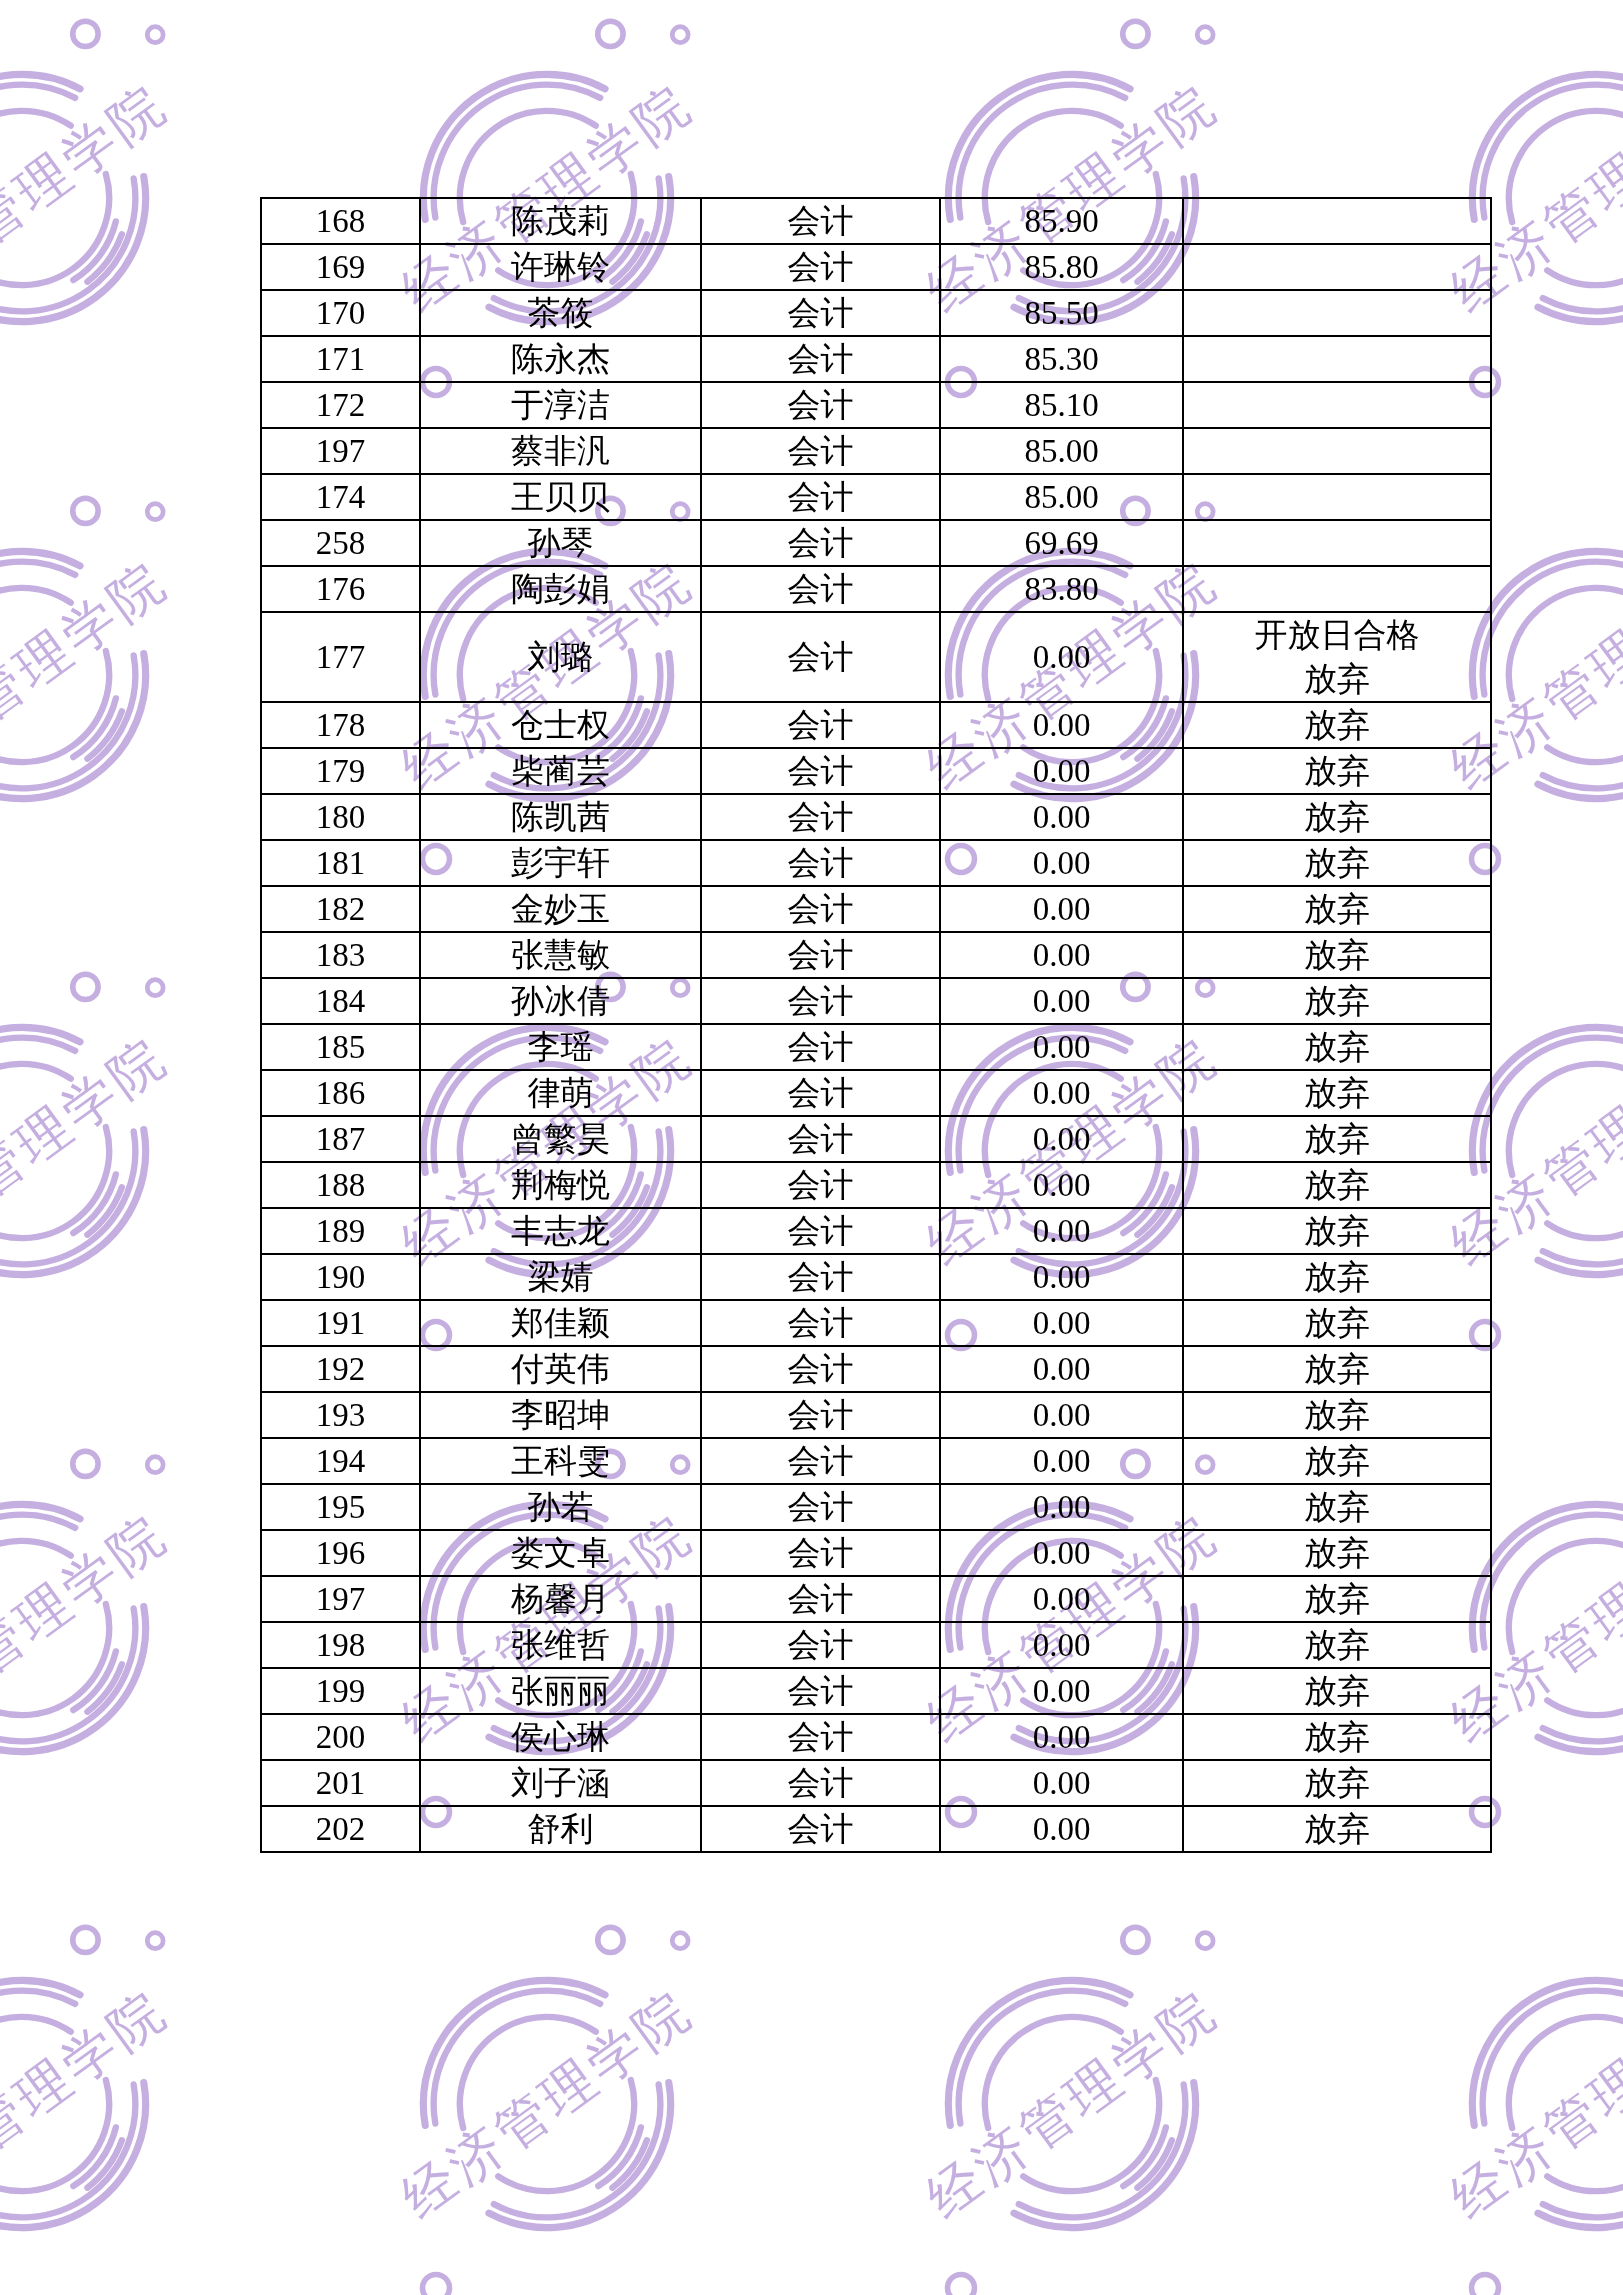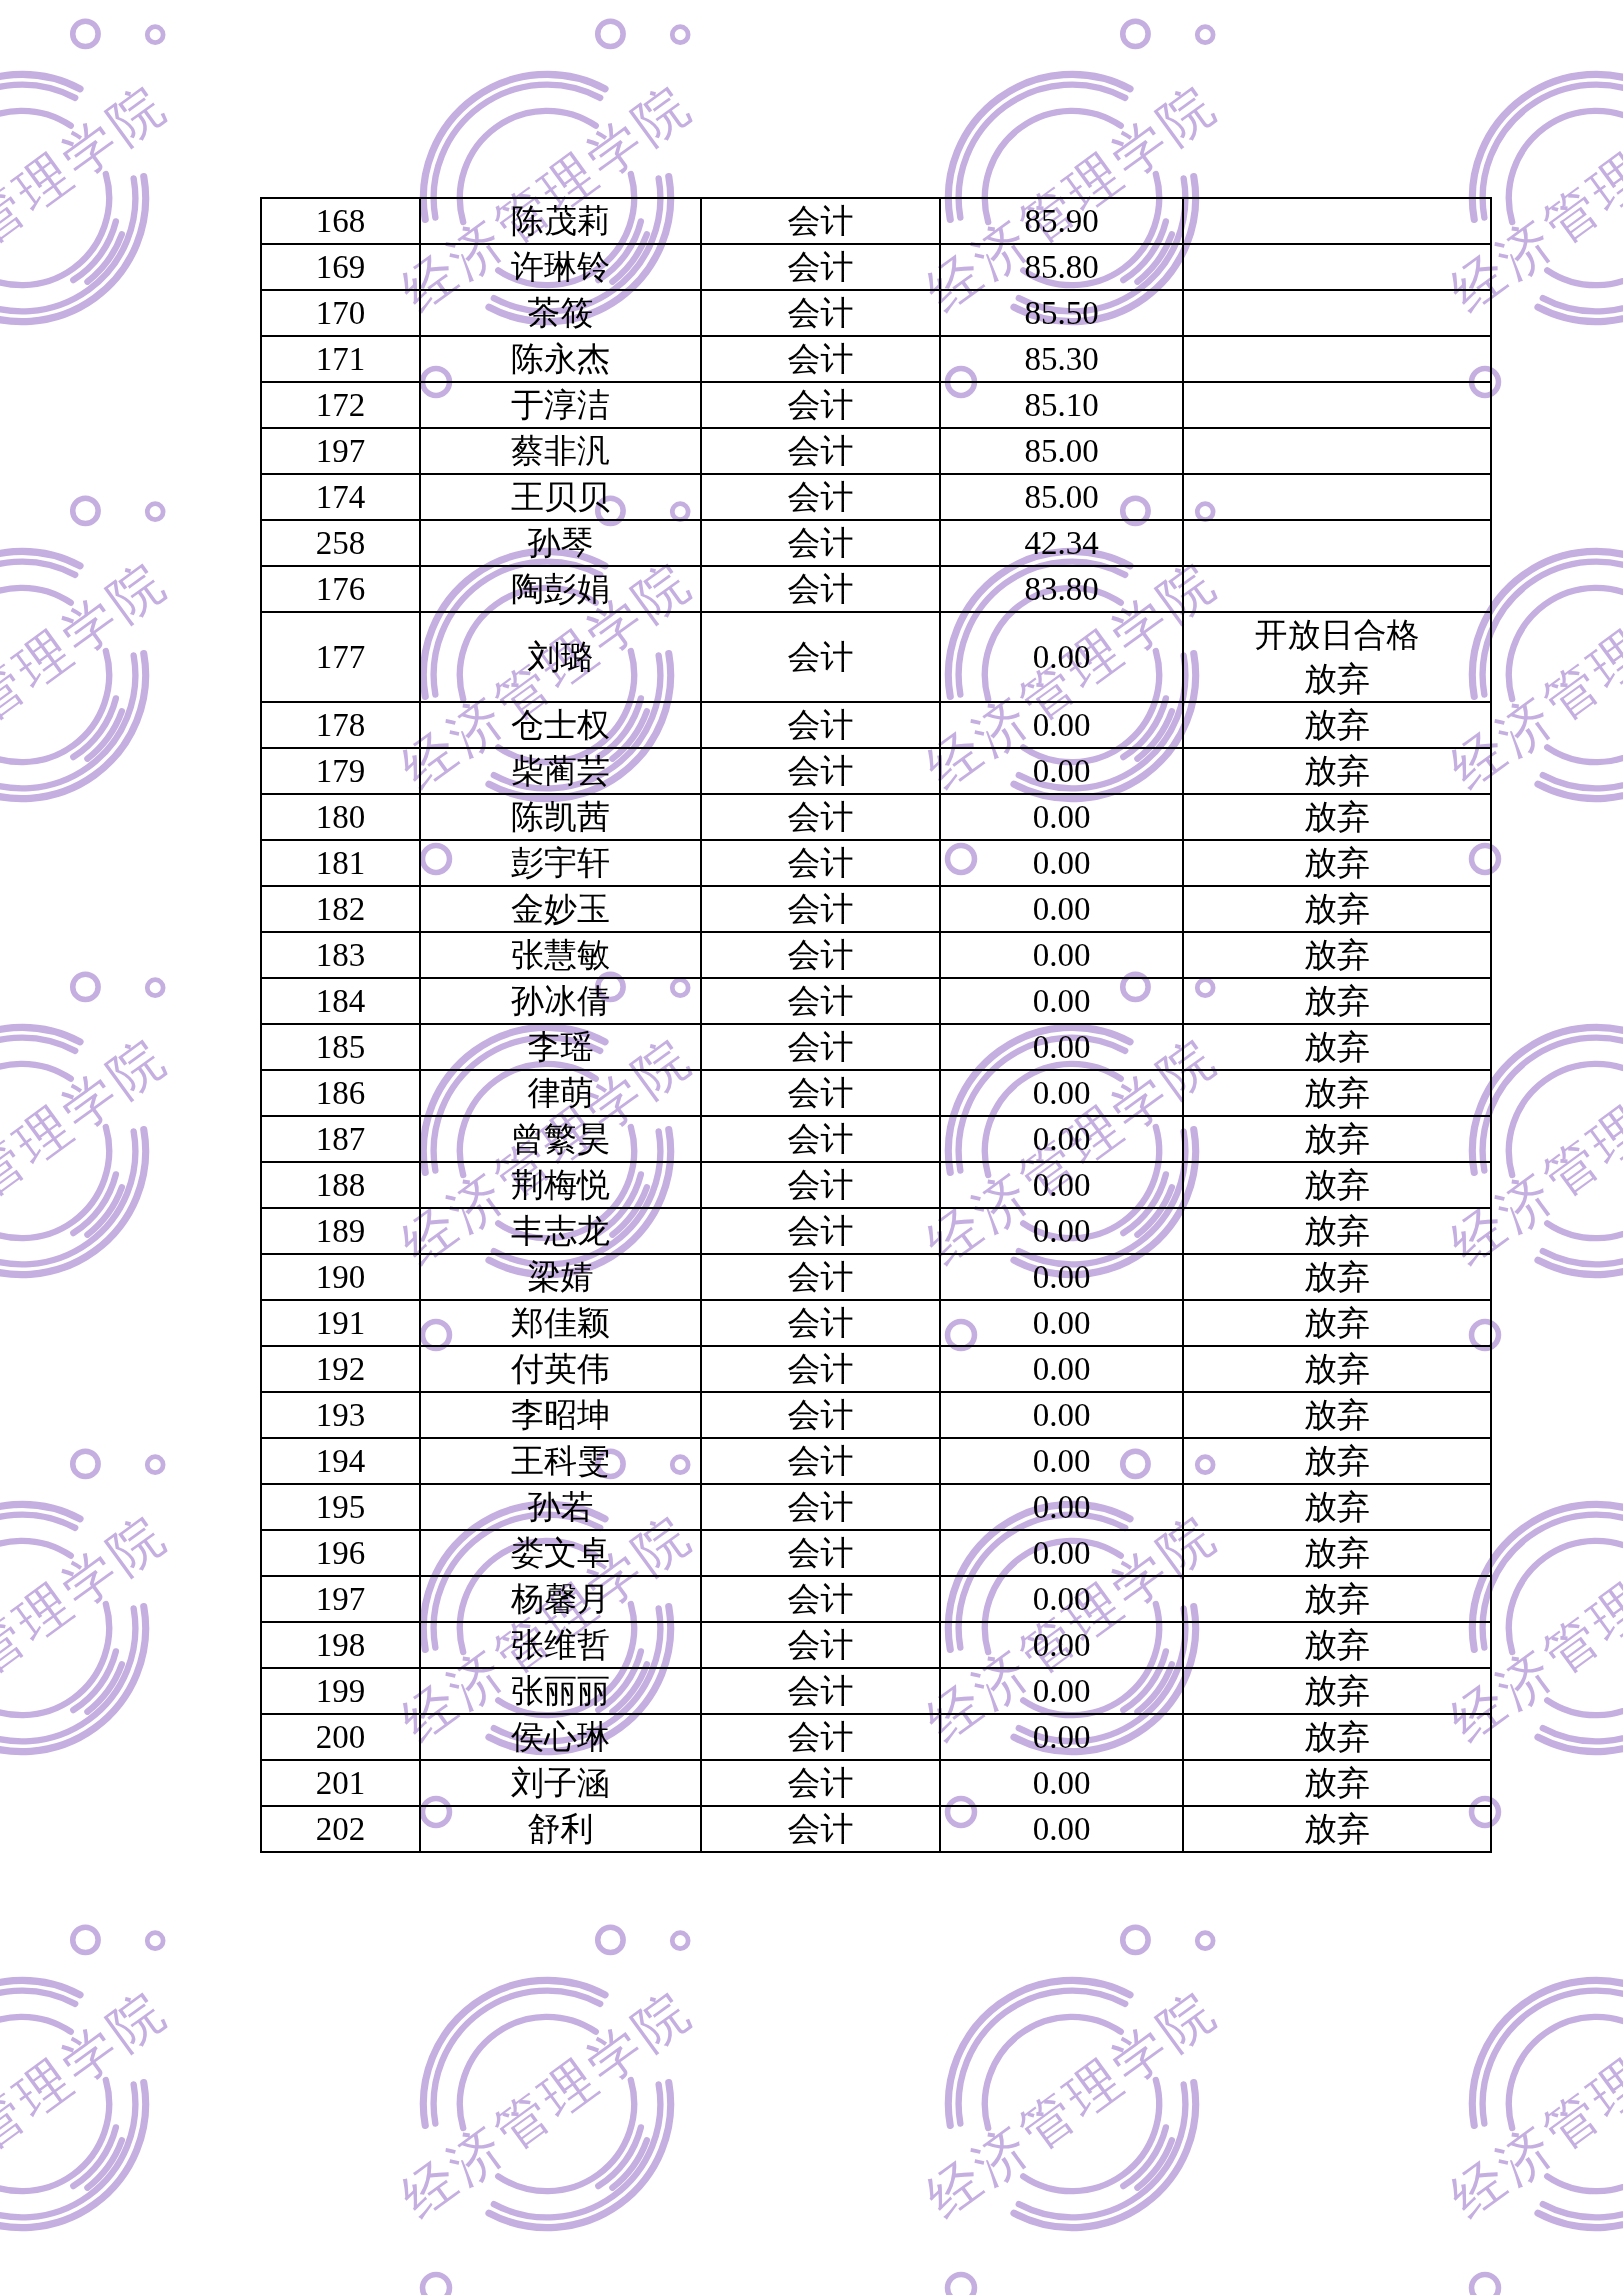--- a/index.html
+++ b/index.html
@@ -393,21 +393,21 @@
       <td>174</td>
       <td>王贝贝</td>
       <td>会计</td>
       <td>85.00</td>
       <td></td>
     </tr>
         <tr>
       <td>258</td>
       <td>孙琴</td>
       <td>会计</td>
-      <td>42.34</td>
+      <td>69.69</td>
       <td></td>
     </tr>
         <tr>
       <td>176</td>
       <td>陶彭娟</td>
       <td>会计</td>
       <td>83.80</td>
       <td></td>
     </tr>
         <tr>

